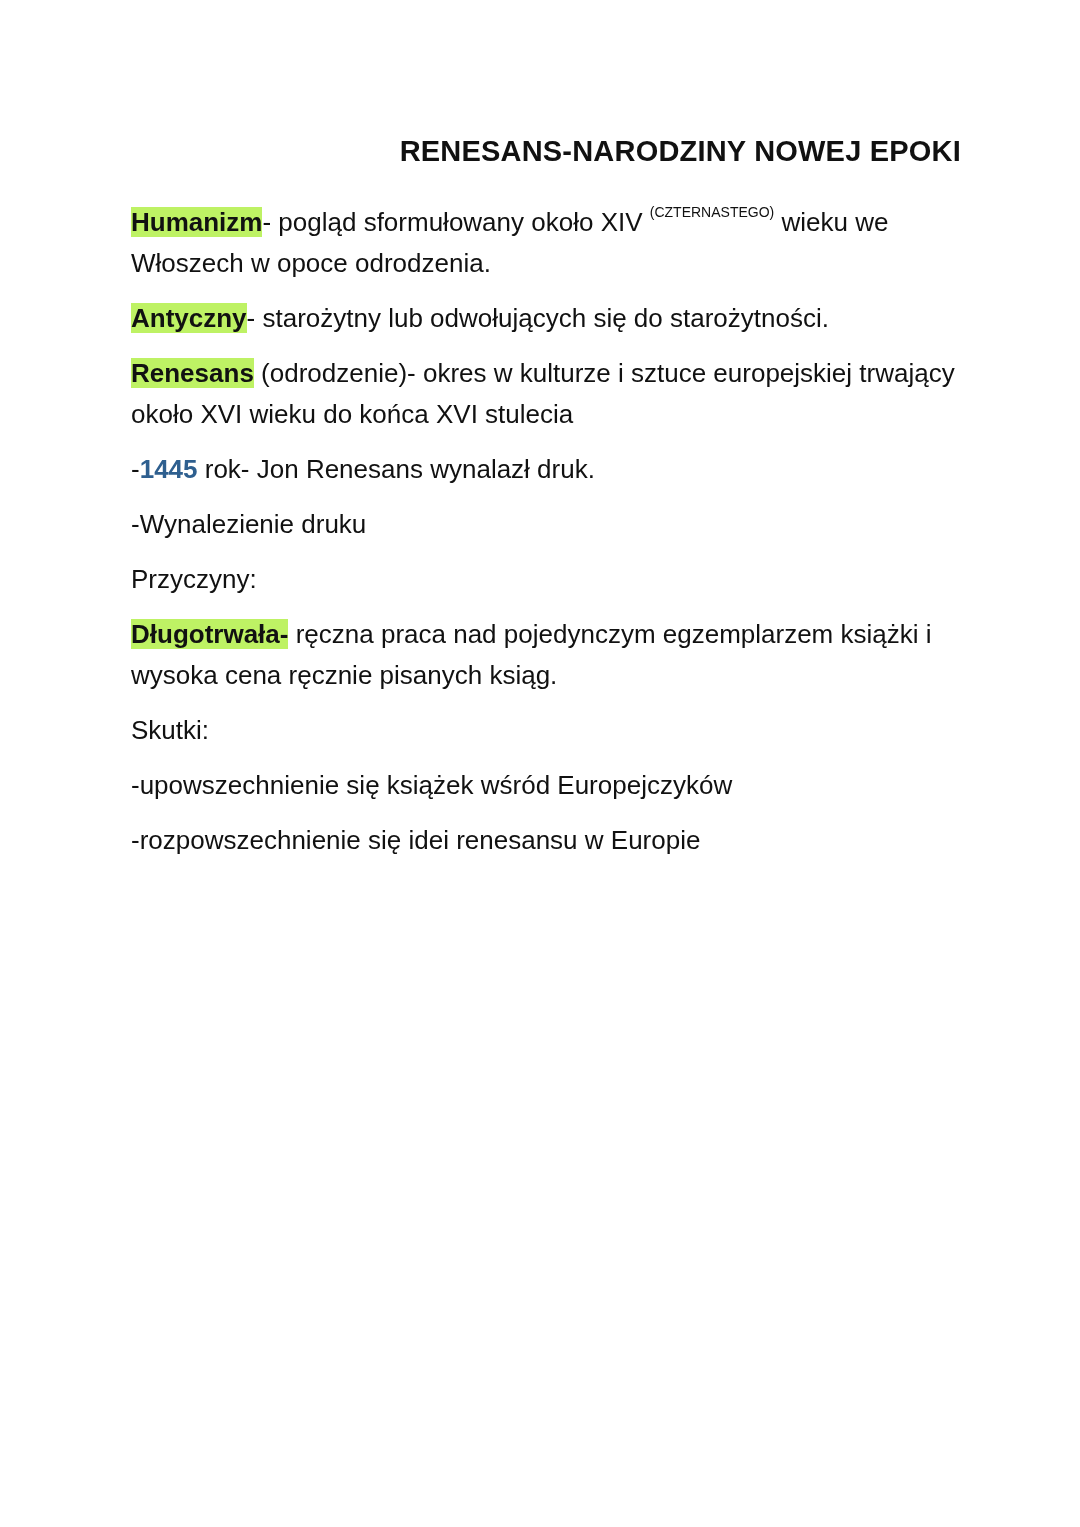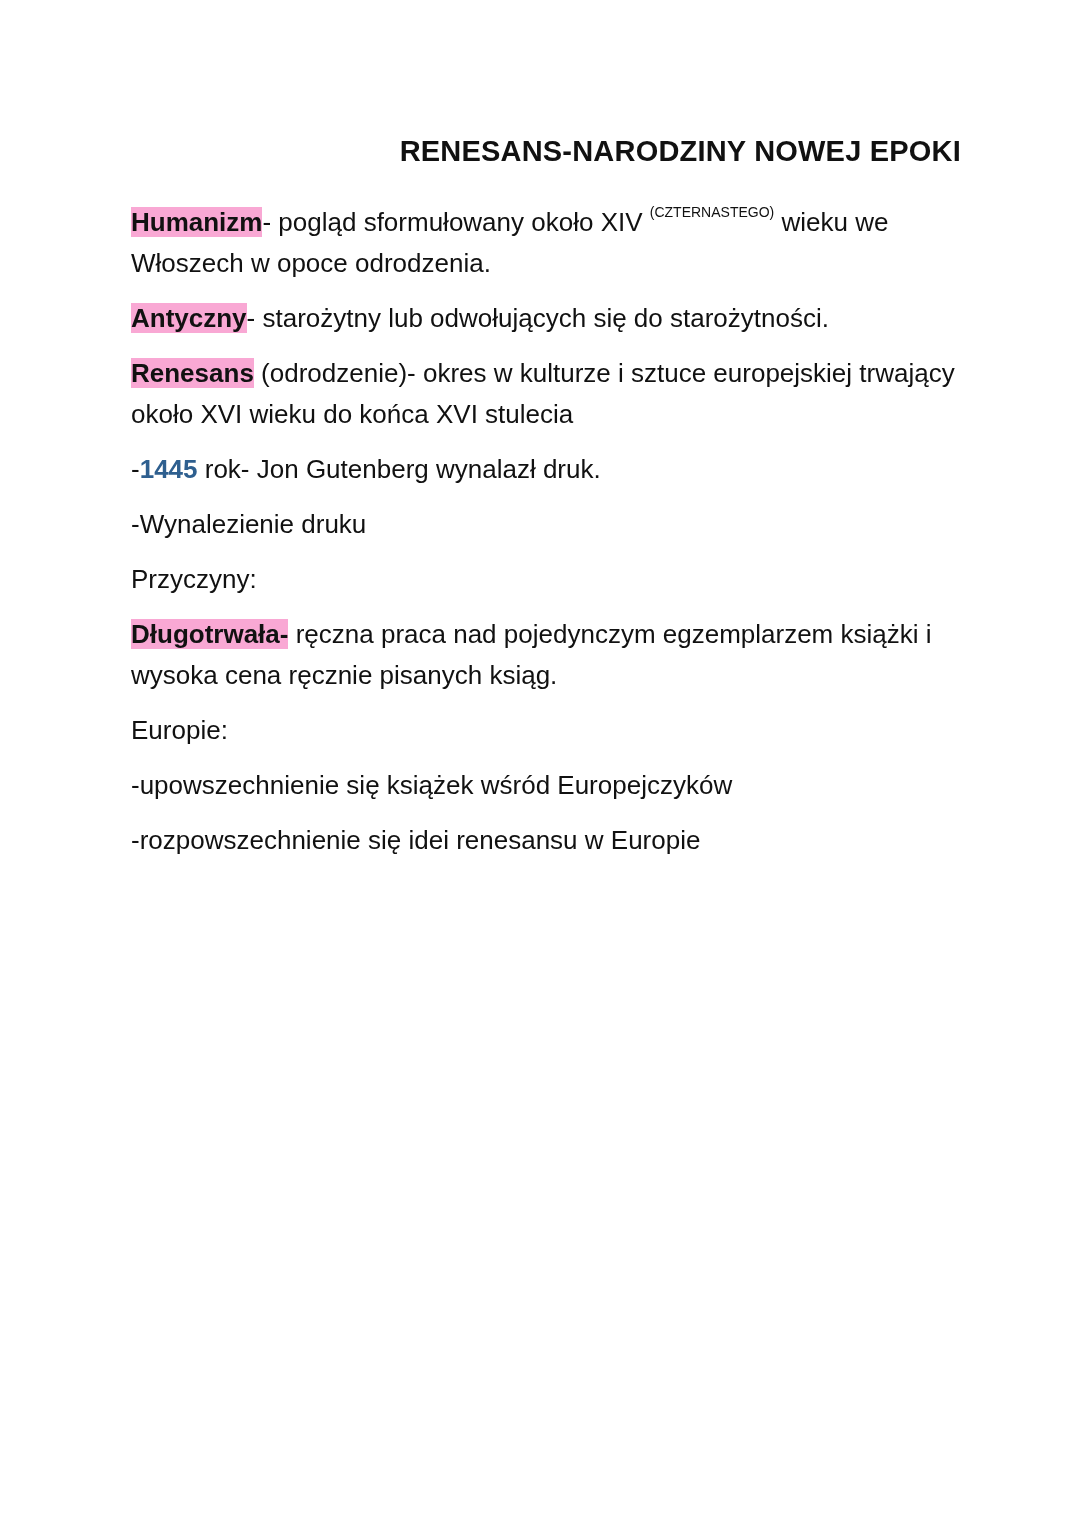--- a/index.html
+++ b/index.html
@@ -1,20 +1,20 @@
 <!DOCTYPE html>
 <html><head>
   <meta charset="utf-8">
   <style>
     html, body { margin: 0; padding: 0; background: #ffffff; }
     body { width: 1080px; height: 1527px; position: relative; overflow: hidden; font-family: "Liberation Sans", "DejaVu Sans", sans-serif; color: #111111; }
     .page { position: absolute; left: 131px; top: 130px; width: 830px; }
     .title { text-align: right; font-weight: bold; font-size: 29px; letter-spacing: 0.2px; margin: 0 0 20px -10px; line-height: 42px; }
     p { margin: 0 0 14px 0; font-size: 26px; line-height: 41px; }
-    .hl { background: #f9a8d4; font-weight: bold; }
+    .hl { background: #bef264; font-weight: bold; }
     .b { font-weight: normal; }
     .blue { color: #2e5f8f; font-weight: bold; }
     sup { font-size: 14px; vertical-align: 14px; }
   </style>
 </head>
 <body>
 
 <div class="page">
   <div class="title">RENESANS-NARODZINY NOWEJ EPOKI</div>
 
@@ -24,30 +24,30 @@
 
   <p>
     <span class="hl">Antyczny</span><span>- starożytny lub odwołujących się do starożytności.</span>
   </p>
 
   <p>
     <span class="hl">Renesans</span><span> (odrodzenie)- okres w kulturze i sztuce europejskiej trwający około XVI wieku do końca XVI stulecia</span>
   </p>
 
   <p>
-    <span>-</span><span class="blue">1445</span><span> rok- Jon Gutenberg wynalazł druk.</span>
+    <span>-</span><span class="blue">1445</span><span> rok- Jon Renesans wynalazł druk.</span>
   </p>
 
   <p>-Wynalezienie druku</p>
 
   <p class="b">Przyczyny:</p>
 
   <p>
     <span class="hl">Długotrwała-</span><span> ręczna praca nad pojedynczym egzemplarzem książki i wysoka cena ręcznie pisanych ksiąg.</span>
   </p>
 
   <p>
-    <span class="b">Europie</span><span>:</span>
+    <span class="b">Skutki</span><span>:</span>
   </p>
 
   <p>-upowszechnienie się książek wśród Europejczyków</p>
   <p>-rozpowszechnienie się idei renesansu w Europie</p>
 </div>
 
 </body></html>

